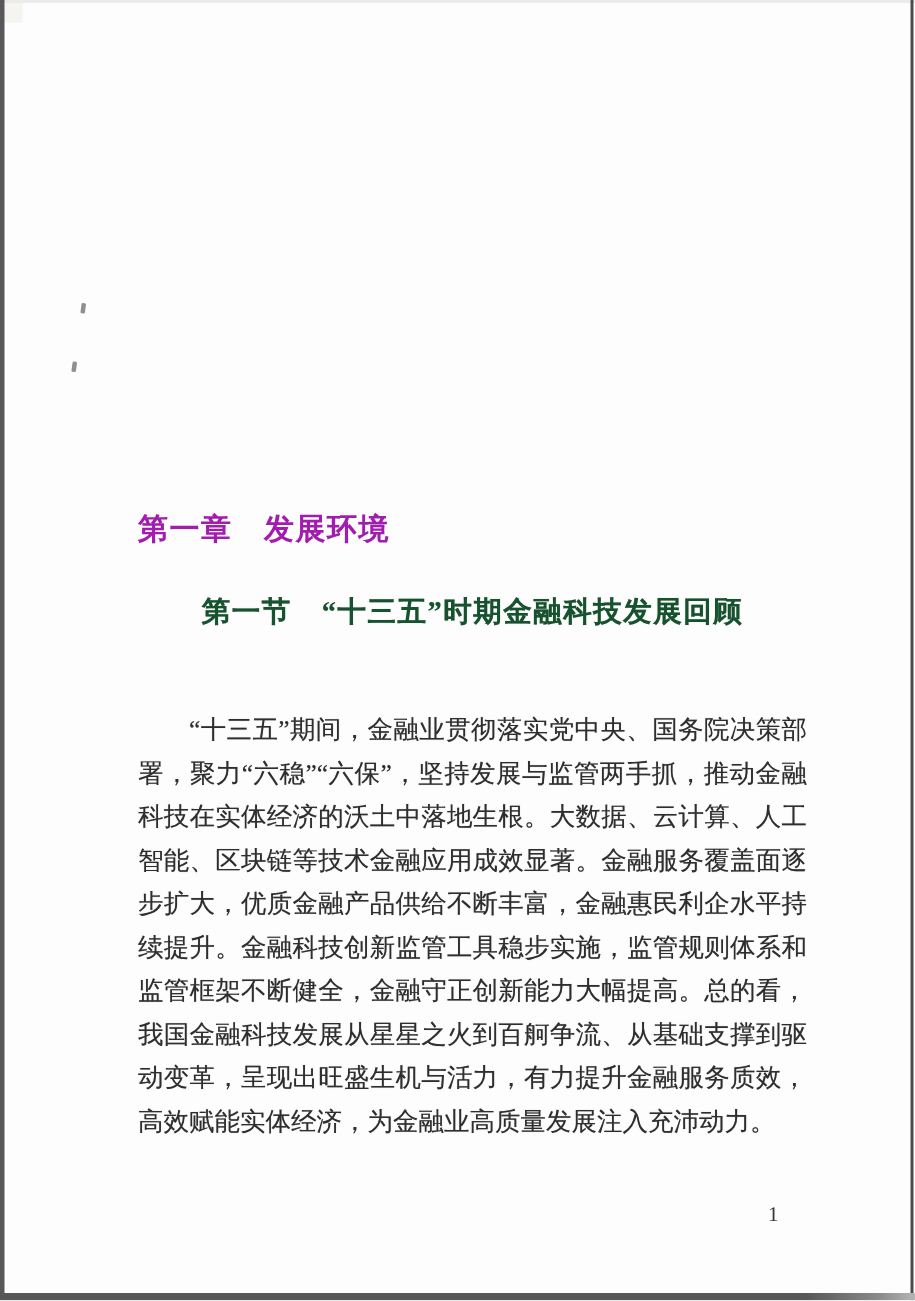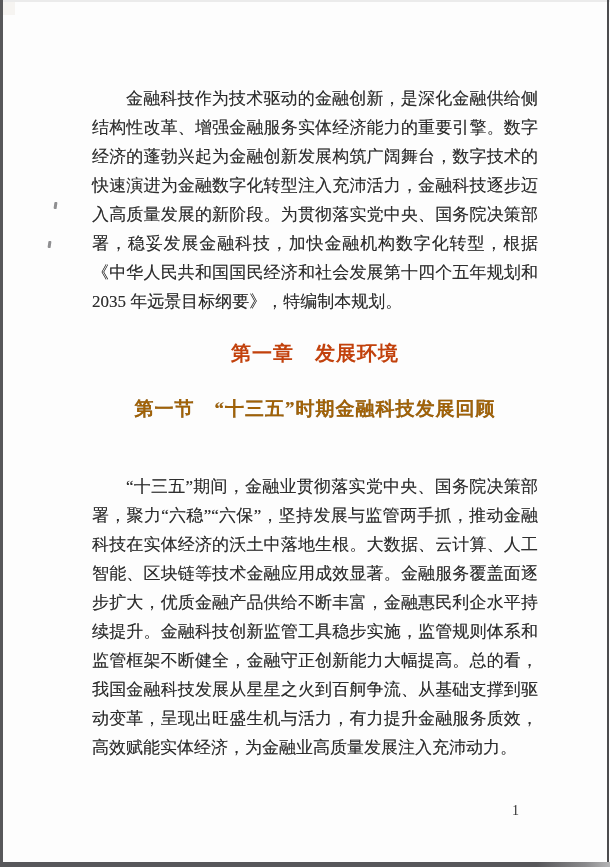--- a/index.html
+++ b/index.html
@@ -70,35 +70,35 @@
   .chapter-heading {
     position: absolute;
     left: 92px;
     top: 340px;
     width: 446px;
     margin: 0;
     font-family: "Liberation Sans", "DejaVu Sans", sans-serif;
     font-size: 20px;
     font-weight: 700;
     line-height: 26px;
-    color: #c2410c;
-    text-align: center;
+    color: #a21caf;
+    text-align: left;
     letter-spacing: 1px;
   }
   .section-heading {
     position: absolute;
     left: 92px;
     top: 396px;
     width: 446px;
     margin: 0;
     font-family: "Liberation Serif", "DejaVu Serif", serif;
     font-size: 19px;
     font-weight: 600;
     line-height: 25px;
-    color: #a16207;
+    color: #14532d;
     text-align: center;
     letter-spacing: 1px;
     text-shadow: 0 0 0.5px rgba(60,60,60,0.5);
   }
   .page-number {
     position: absolute;
     left: 512px;
     top: 802px;
     font-size: 14px;
     line-height: 18px;
@@ -108,21 +108,20 @@
 </head>
 <body>
 
 <div class="scan-page">
 
   <div class="edge-top"></div>
   <div class="corner-patch"></div>
   <div class="speck speck-1"></div>
   <div class="speck speck-2"></div>
 
-  <p class="body-para para-1">金融科技作为技术驱动的金融创新，是深化金融供给侧结构性改革、增强金融服务实体经济能力的重要引擎。数字经济的蓬勃兴起为金融创新发展构筑广阔舞台，数字技术的快速演进为金融数字化转型注入充沛活力，金融科技逐步迈入高质量发展的新阶段。为贯彻落实党中央、国务院决策部署，稳妥发展金融科技，加快金融机构数字化转型，根据《中华人民共和国国民经济和社会发展第十四个五年规划和2035 年远景目标纲要》，特编制本规划。</p>
 
   <h1 class="chapter-heading">第一章　发展环境</h1>
 
   <h2 class="section-heading">第一节　“十三五”时期金融科技发展回顾</h2>
 
   <p class="body-para para-2">“十三五”期间，金融业贯彻落实党中央、国务院决策部署，聚力“六稳”“六保”，坚持发展与监管两手抓，推动金融科技在实体经济的沃土中落地生根。大数据、云计算、人工智能、区块链等技术金融应用成效显著。金融服务覆盖面逐步扩大，优质金融产品供给不断丰富，金融惠民利企水平持续提升。金融科技创新监管工具稳步实施，监管规则体系和监管框架不断健全，金融守正创新能力大幅提高。总的看，我国金融科技发展从星星之火到百舸争流、从基础支撑到驱动变革，呈现出旺盛生机与活力，有力提升金融服务质效，高效赋能实体经济，为金融业高质量发展注入充沛动力。</p>
 
   <div class="page-number">1</div>
 
   <div class="edge-left"></div>

